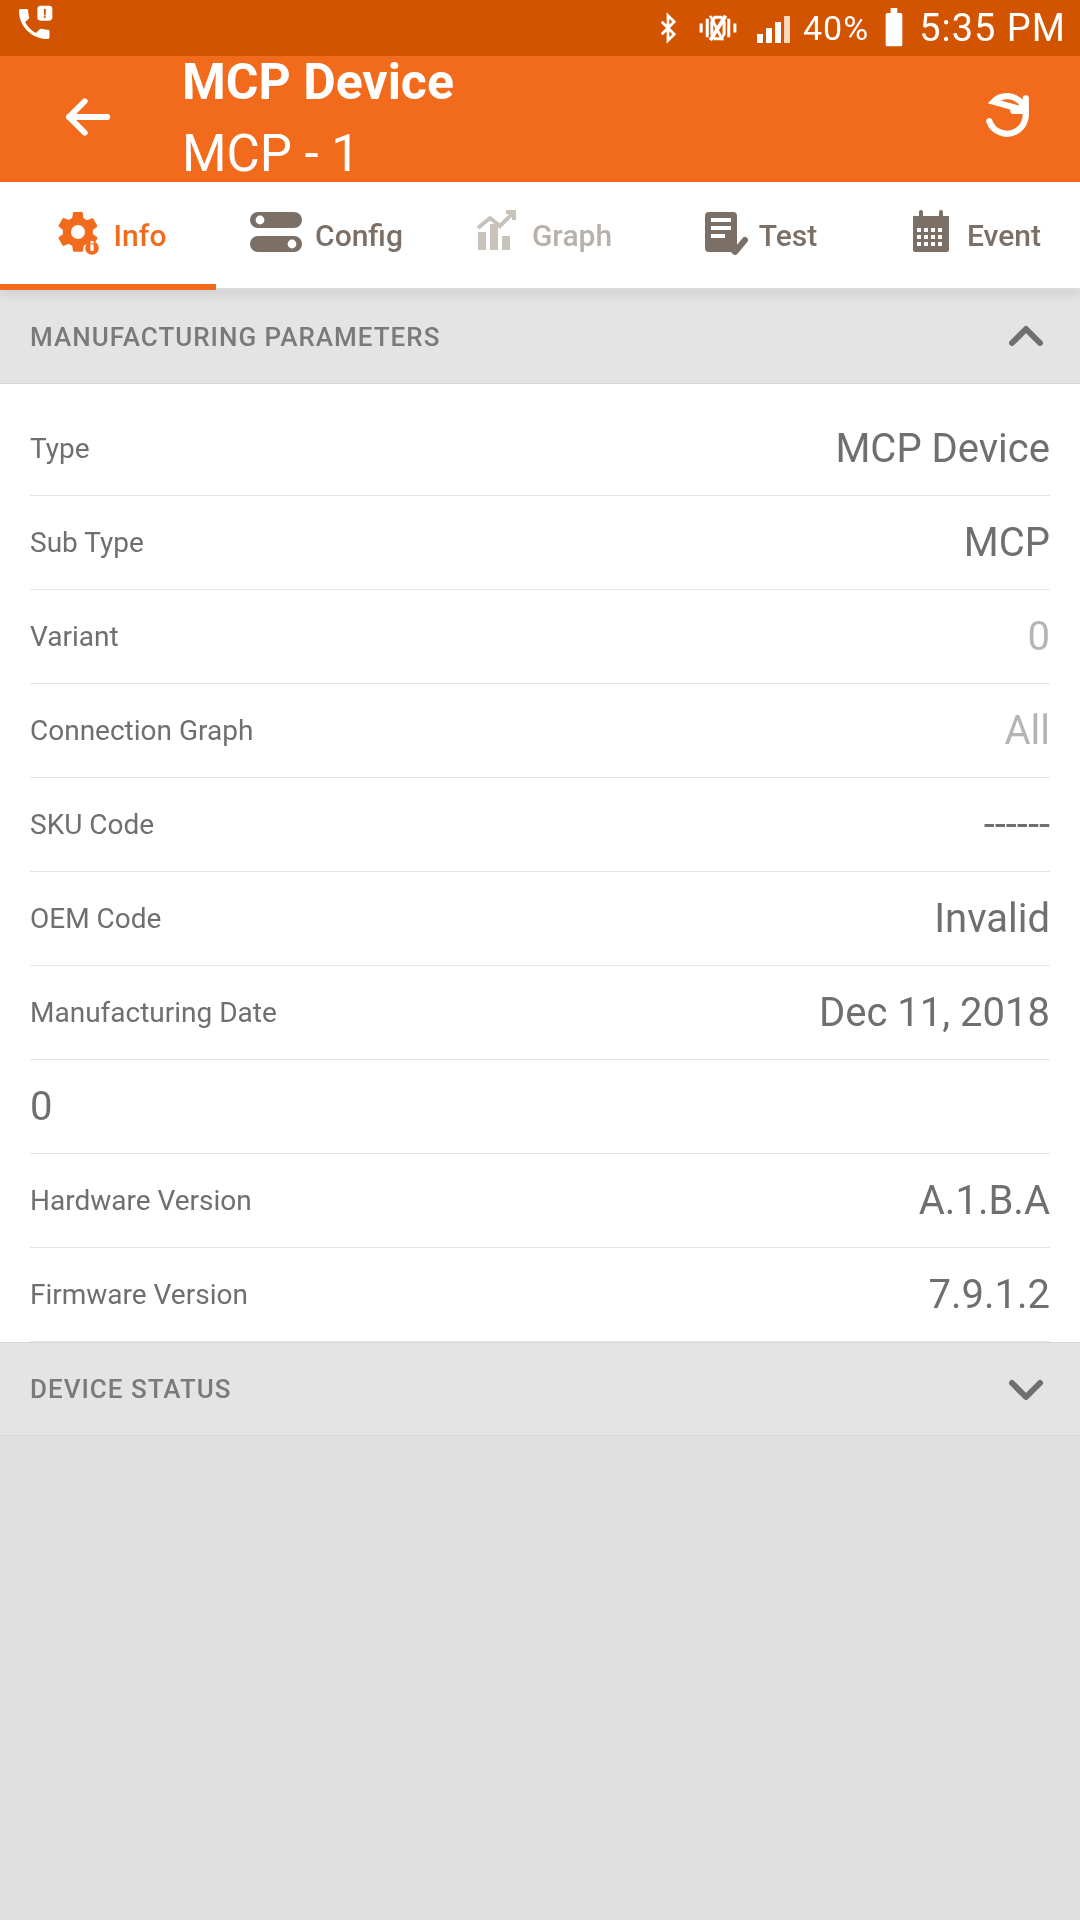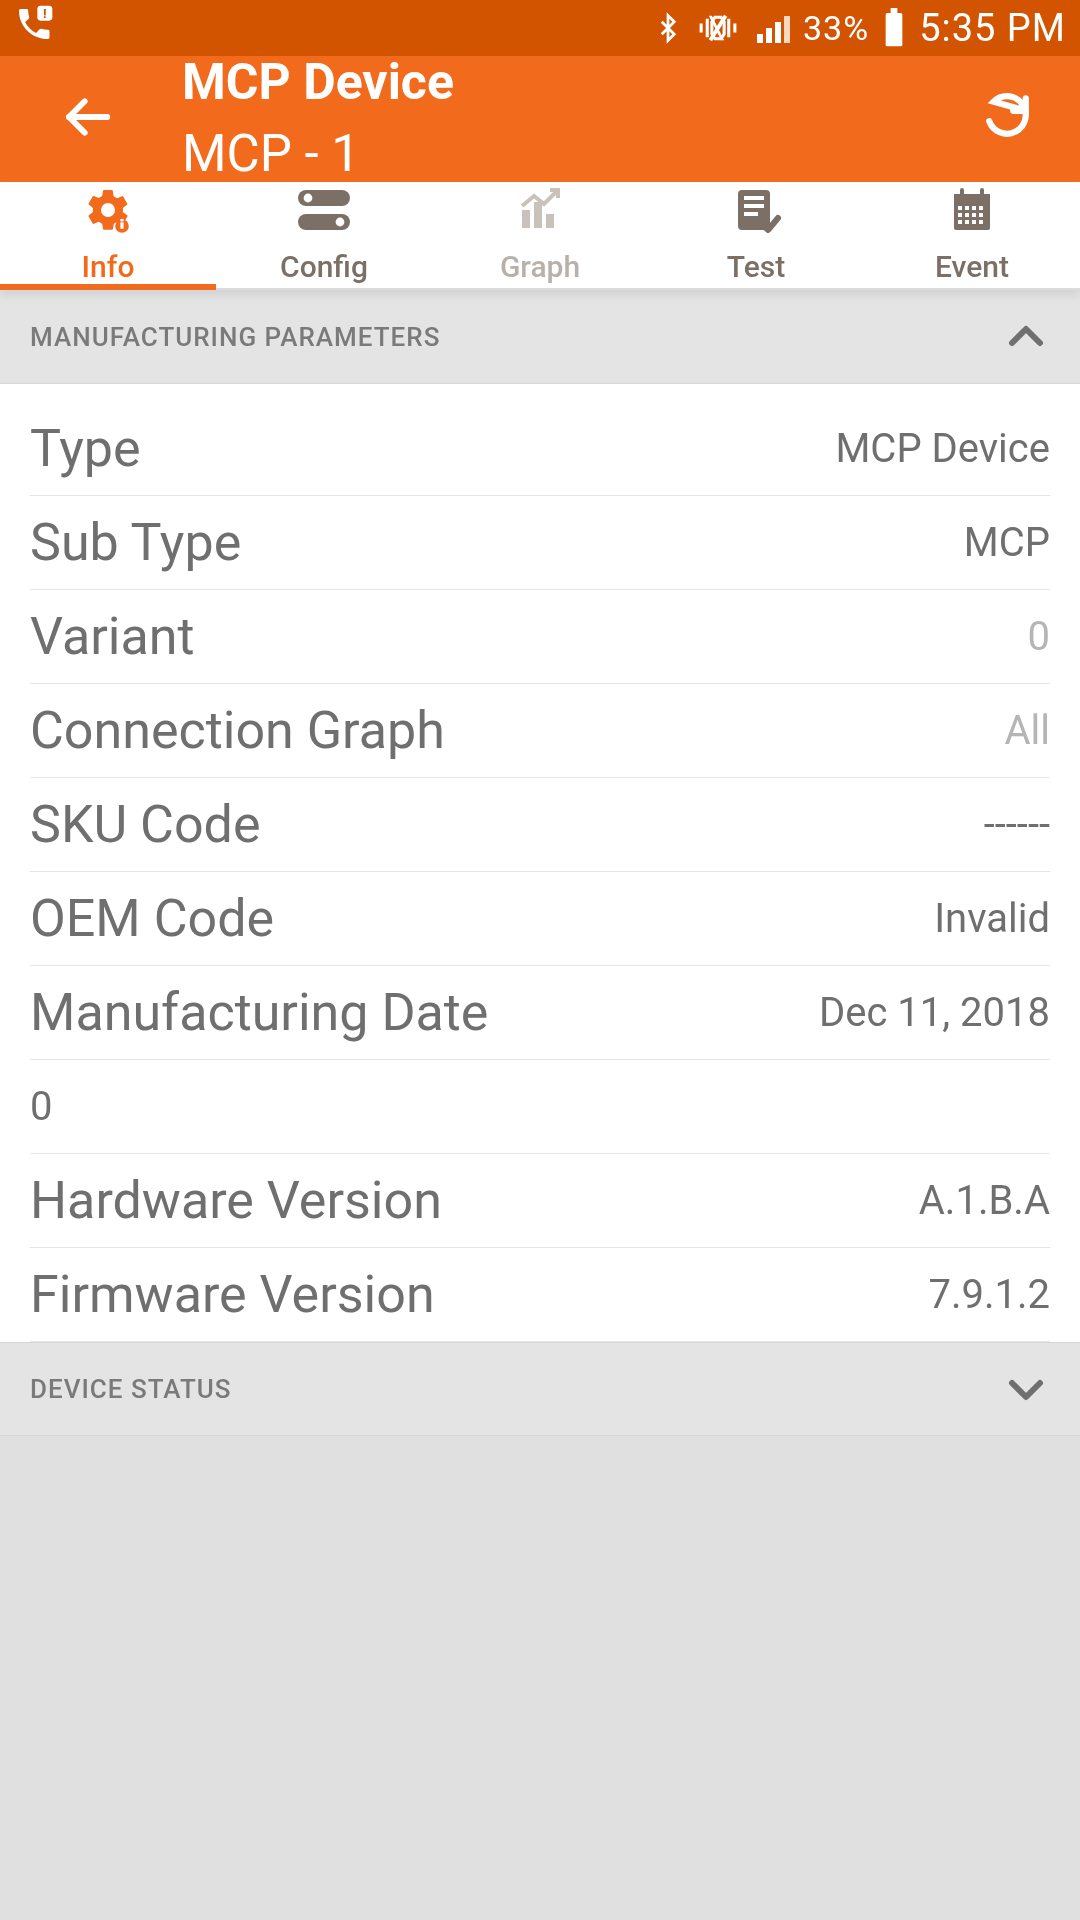--- a/index.html
+++ b/index.html
@@ -43,21 +43,21 @@
     height: 108px;
     background: #ffffff;
     display: flex;
     border-bottom: 2px solid #dcdcdc;
     box-shadow: 0 6px 8px rgba(0,0,0,0.07);
     position: relative;
   }
   .tab {
     flex: 1;
     display: flex;
-    flex-direction: column;
+    flex-direction: row;
     align-items: center;
     justify-content: center;
     gap: 8px;
     color: #7b6f66;
     font-size: 30px;
     font-weight: 500;
     position: relative;
   }
   .tab.active { color: #f26b1d; }
   .tab.faded  { color: #b8b1ab; }
@@ -89,21 +89,21 @@
 
   
   .content { background: #ffffff; padding: 18px 30px 0 30px; }
   .row {
     display: flex;
     justify-content: space-between;
     align-items: center;
     height: 94px;
     border-bottom: 1px solid #e6e6e6;
   }
-  .row .label { color: #6f6f6f; font-size: 52px; font-weight: 400; }
+  .row .label { color: #6f6f6f; font-size: 28px; font-weight: 400; }
   .row .value { color: #6f6f6f; font-size: 40px; font-weight: 400; text-align: right; }
   .row .value.light { color: #b5b5b5; }
 
   .spacer { height: 40px; background: #e0e0e0; }
 </style>
 </head>
 <body>
 
 <div class="status-bar">
   <div class="status-left">
@@ -131,21 +131,21 @@
         </svg>
     </span>
     <span>
       <svg width="38" height="36" viewBox="0 0 24 24">
           <rect x="2" y="16" width="4" height="6" fill="#ffffff"></rect>
           <rect x="8" y="12" width="4" height="10" fill="#ffffff"></rect>
           <rect x="14" y="8" width="4" height="14" fill="#ffffff"></rect>
           <rect x="20" y="4" width="4" height="18" fill="#ffd9bf"></rect>
         </svg>
     </span>
-    <span class="battery-pct">33%</span>
+    <span class="battery-pct">40%</span>
     <span>
       <svg width="26" height="40" viewBox="0 0 12 24" fill="#ffffff">
           <rect x="1" y="3" width="10" height="20" rx="1"></rect>
           <rect x="4" y="0" width="4" height="3"></rect>
         </svg>
     </span>
     <span class="clock">5:35 PM</span>
   </div>
 </div>
 

